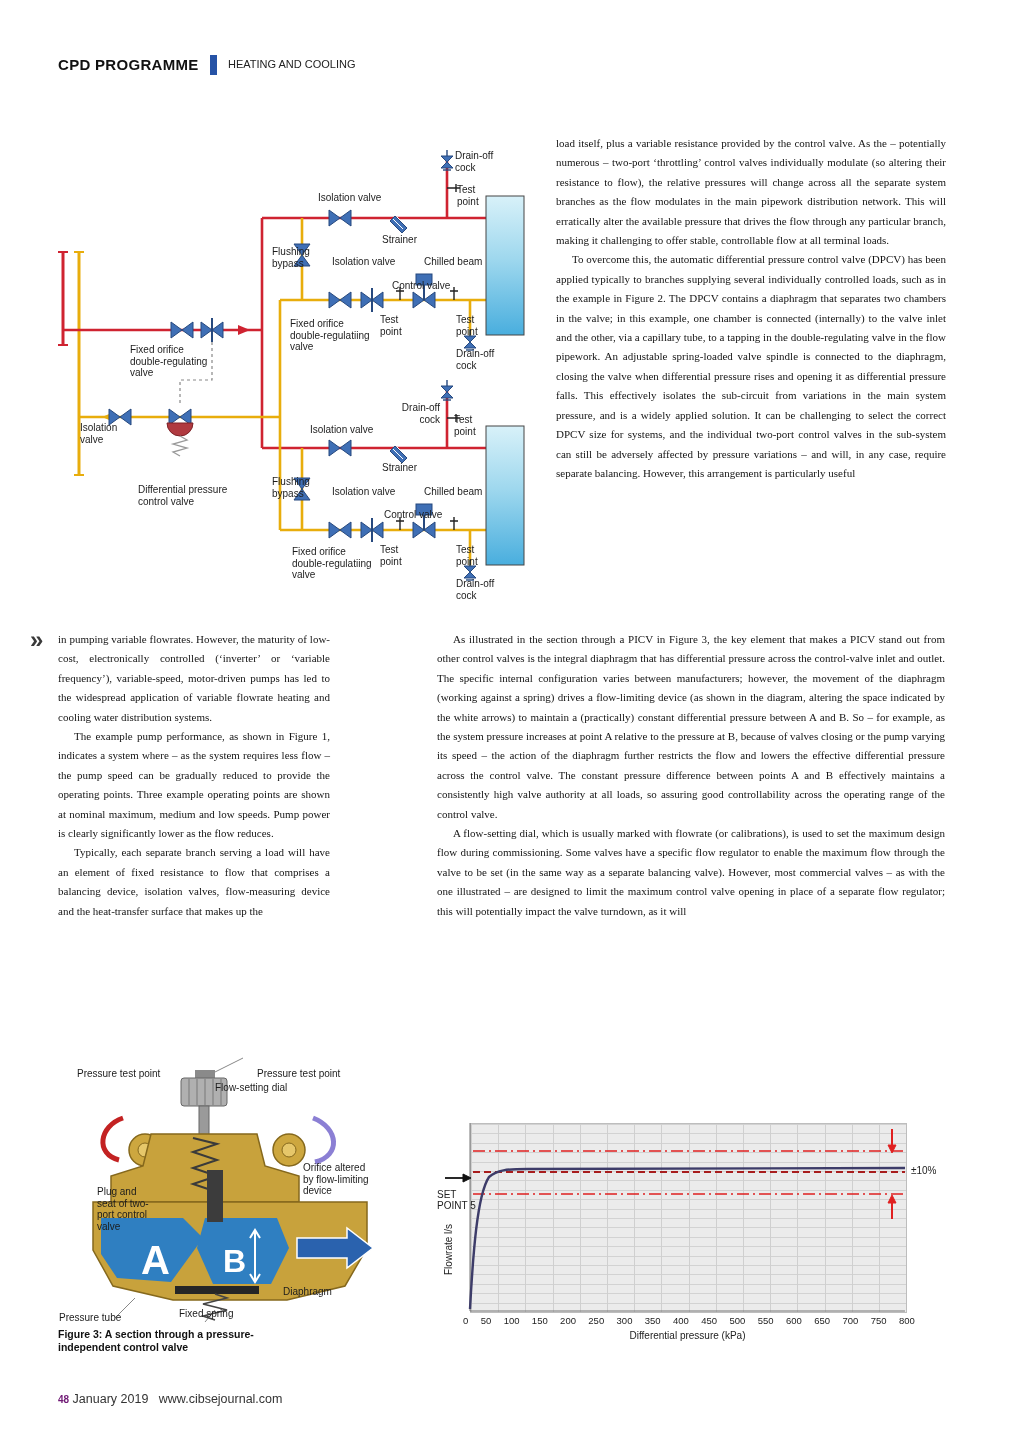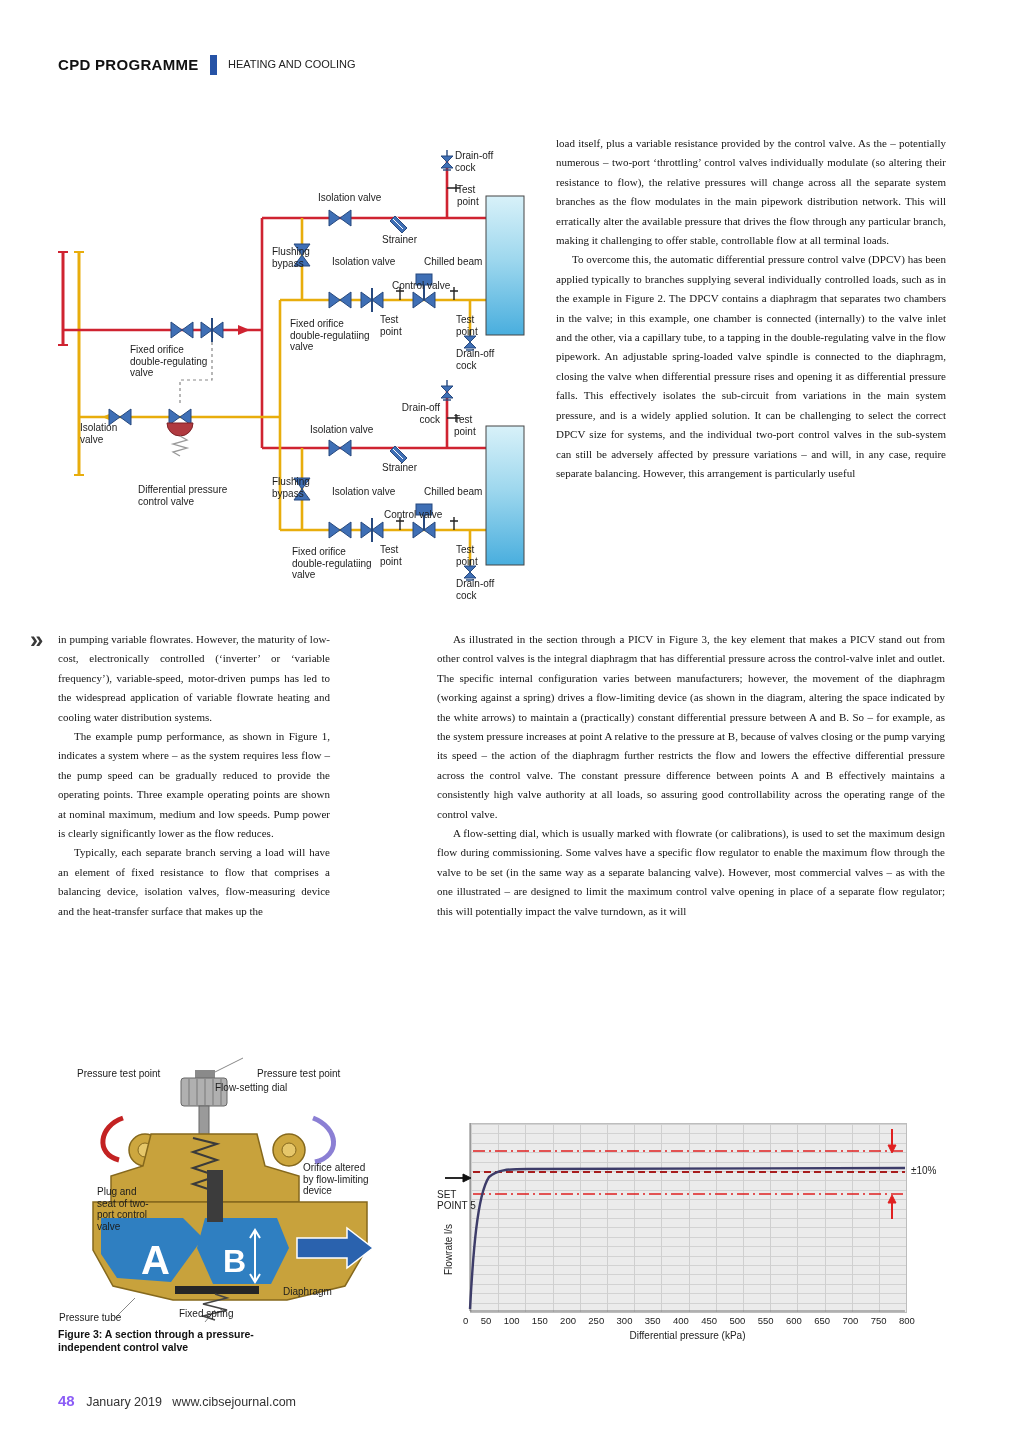--- a/index.html
+++ b/index.html
@@ -16,21 +16,21 @@
   .flabel{position:absolute;font-family:"Liberation Sans",sans-serif;font-size:10px;line-height:11.5px;color:#1c1c1c;}
   .flabel.r{text-align:right;}
   .marker{font-family:"Liberation Sans",sans-serif;font-weight:bold;font-size:24px;color:#3a3a3a;}
   .plotbg{background-color:#ebebeb;border:1px solid #bdbdbd;
       background-image:
         repeating-linear-gradient(to right,#cfcfcf 0 1px,transparent 1px 27.2px),
         repeating-linear-gradient(to bottom,#d2d2d2 0 1px,transparent 1px 9.4px);}
   .ticksrow{display:flex;justify-content:space-between;font-family:"Liberation Sans",sans-serif;font-size:9.5px;color:#222;}
   .axlabel{font-family:"Liberation Sans",sans-serif;font-size:10px;color:#222;}
   .footer{font-family:"Liberation Sans",sans-serif;font-size:12.5px;color:#333;}
-  .footer b{font-size:15px;color:#8b5cf6;margin-right:8px;}
+  .footer b{font-size:10px;color:#701a75;}
   svg{display:block;}
 </style>
 </head>
 <body>
 
 <div class="page">
 
   <div class="abs kicker" style="left:58px;top:56px;">CPD PROGRAMME</div>
   <div class="abs bluebar" style="left:210px;top:55px;"></div>
   <div class="abs sectitle" style="left:228px;top:58px;">HEATING AND COOLING</div>

